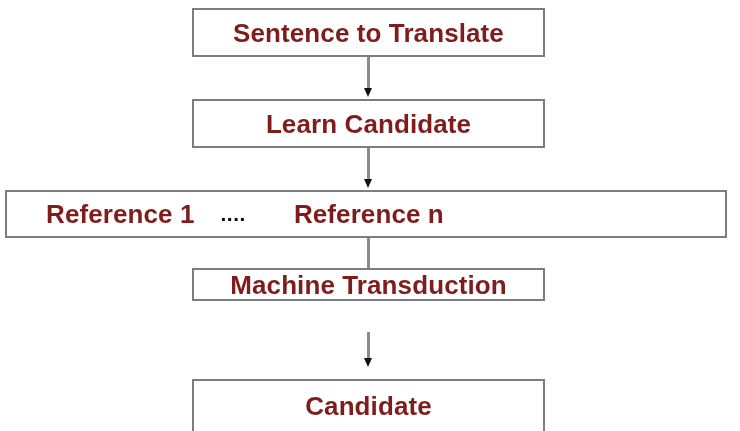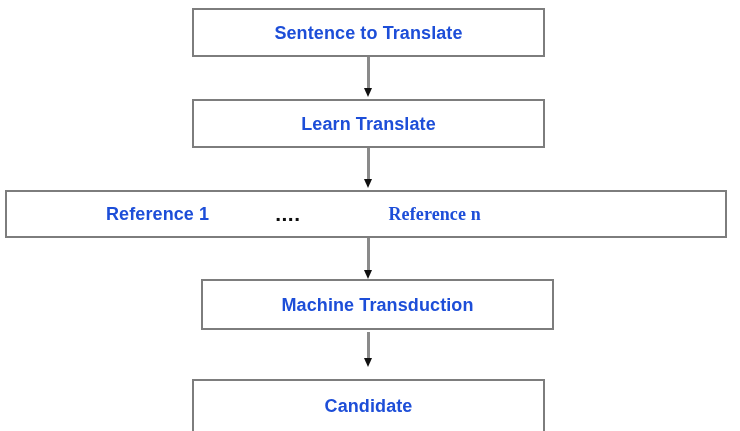--- a/index.html
+++ b/index.html
@@ -24,53 +24,52 @@
     box-sizing: border-box;
     background: #ffffff;
     border: 2px solid #7d7d7d;
     display: flex;
     align-items: center;
     justify-content: center;
   }
   .node-label {
     font-family: "Liberation Sans", sans-serif;
     font-weight: bold;
-    font-size: 18px;
+    font-size: 26px;
     letter-spacing: 0.1px;
-    color: #1d4ed8;
+    color: #7f1d1d;
     white-space: nowrap;
     line-height: 1;
   }
   
   .node-narrow {
     left: 192px;
     width: 353px;
   }
   #node-sentence { top: 8px;   height: 49px; }
   #node-learn    { top: 99px;  height: 49px; }
-  #node-machine  { top: 279px; height: 51px; margin-left: 9px; }
+  #node-machine  { top: 268px; height: 33px; }
   #node-candidate{ top: 379px; height: 54px; }
 
   
   #node-references {
     left: 5px;
     top: 190px;
     width: 722px;
     height: 48px;
     justify-content: flex-start;
   }
   .ref-row {
     display: flex;
     align-items: center;
     white-space: nowrap;
-    padding-left: 99px;
-    gap: 40px;
+    padding-left: 39px;
   }
   .ref-gap-dots { padding-left: 26px; }
-  .ref-gap-last { padding-left: 48px; font-family: Liberation Serif, serif; }
+  .ref-gap-last { padding-left: 48px; }
   .ref-dots {
     font-size: 21px;
     font-weight: bold;
     color: #0d0d0d;
     letter-spacing: 0.5px;
   }
 
   
   .arrow {
     position: absolute;
@@ -117,21 +116,21 @@
   <div class="node node-narrow" id="node-sentence">
     <span class="node-label">Sentence to Translate</span>
   </div>
 
   <div class="arrow" id="arrow-1">
     <div class="arrow-line"></div>
     <div class="arrow-head"></div>
   </div>
 
   <div class="node node-narrow" id="node-learn">
-    <span class="node-label">Learn Translate</span>
+    <span class="node-label">Learn Candidate</span>
   </div>
 
   <div class="arrow" id="arrow-2">
     <div class="arrow-line"></div>
     <div class="arrow-head"></div>
   </div>
 
   <div class="node" id="node-references">
     <div class="ref-row">
       <span class="node-label">Reference 1</span>

